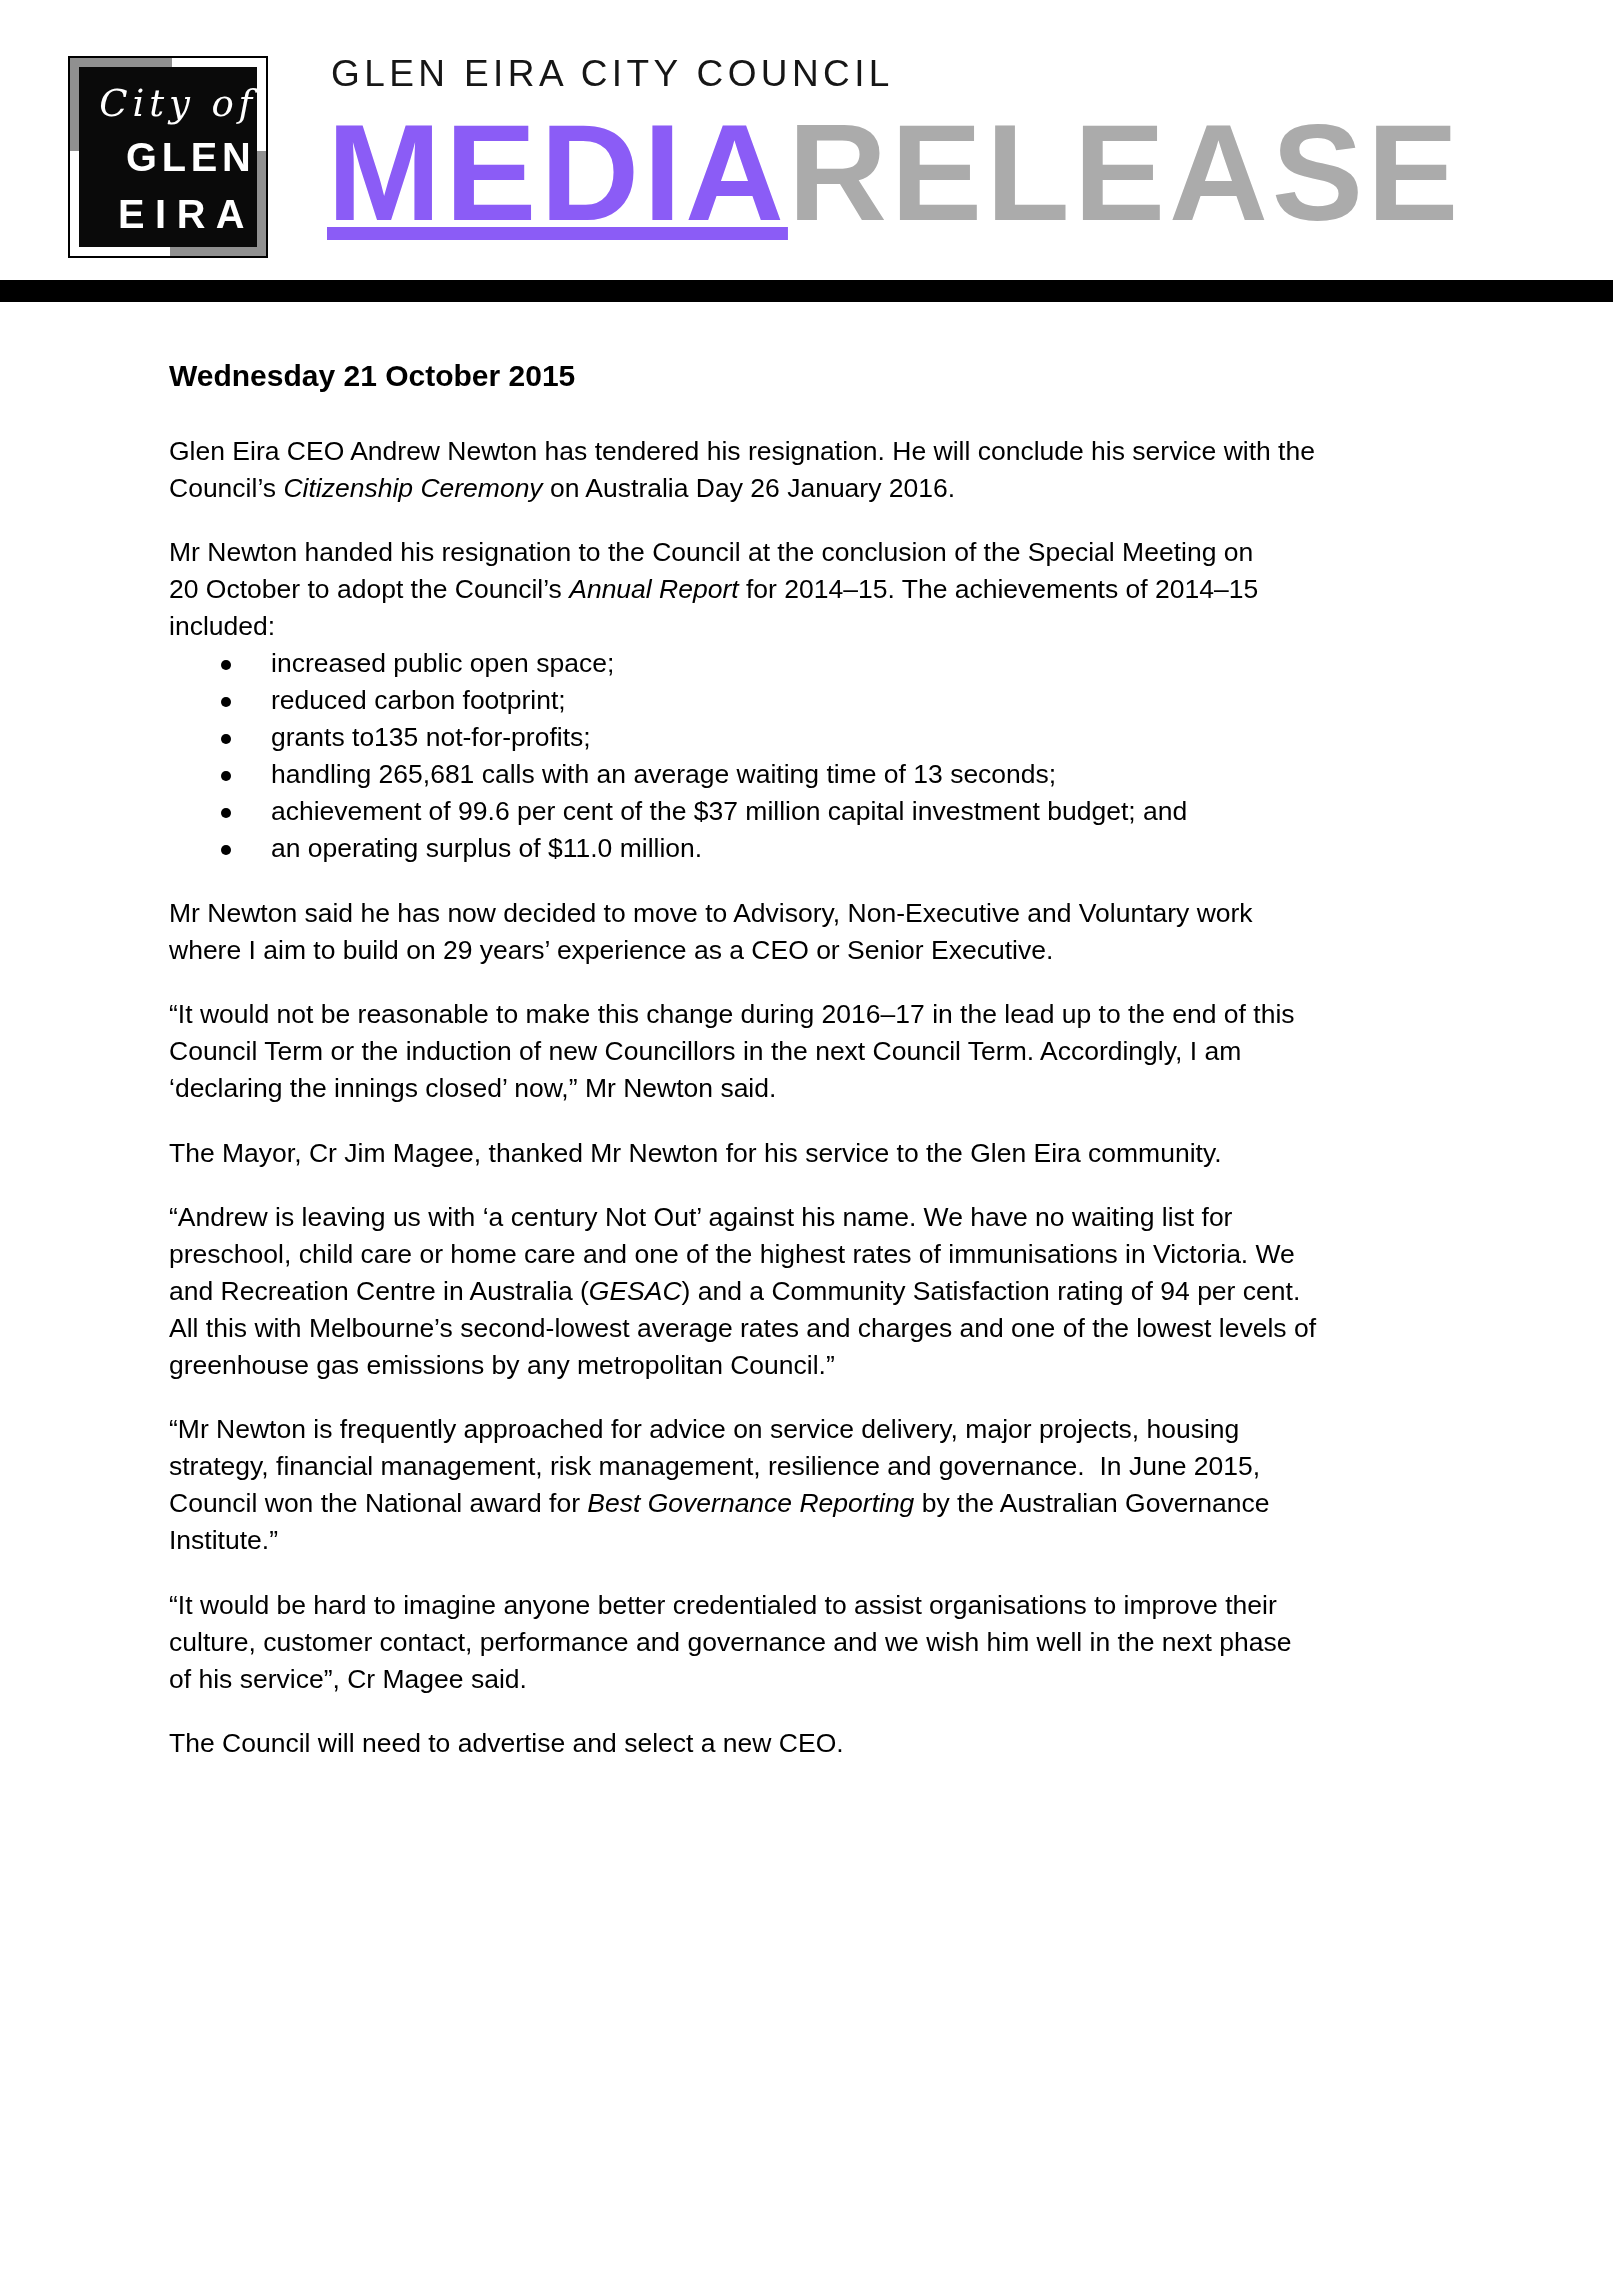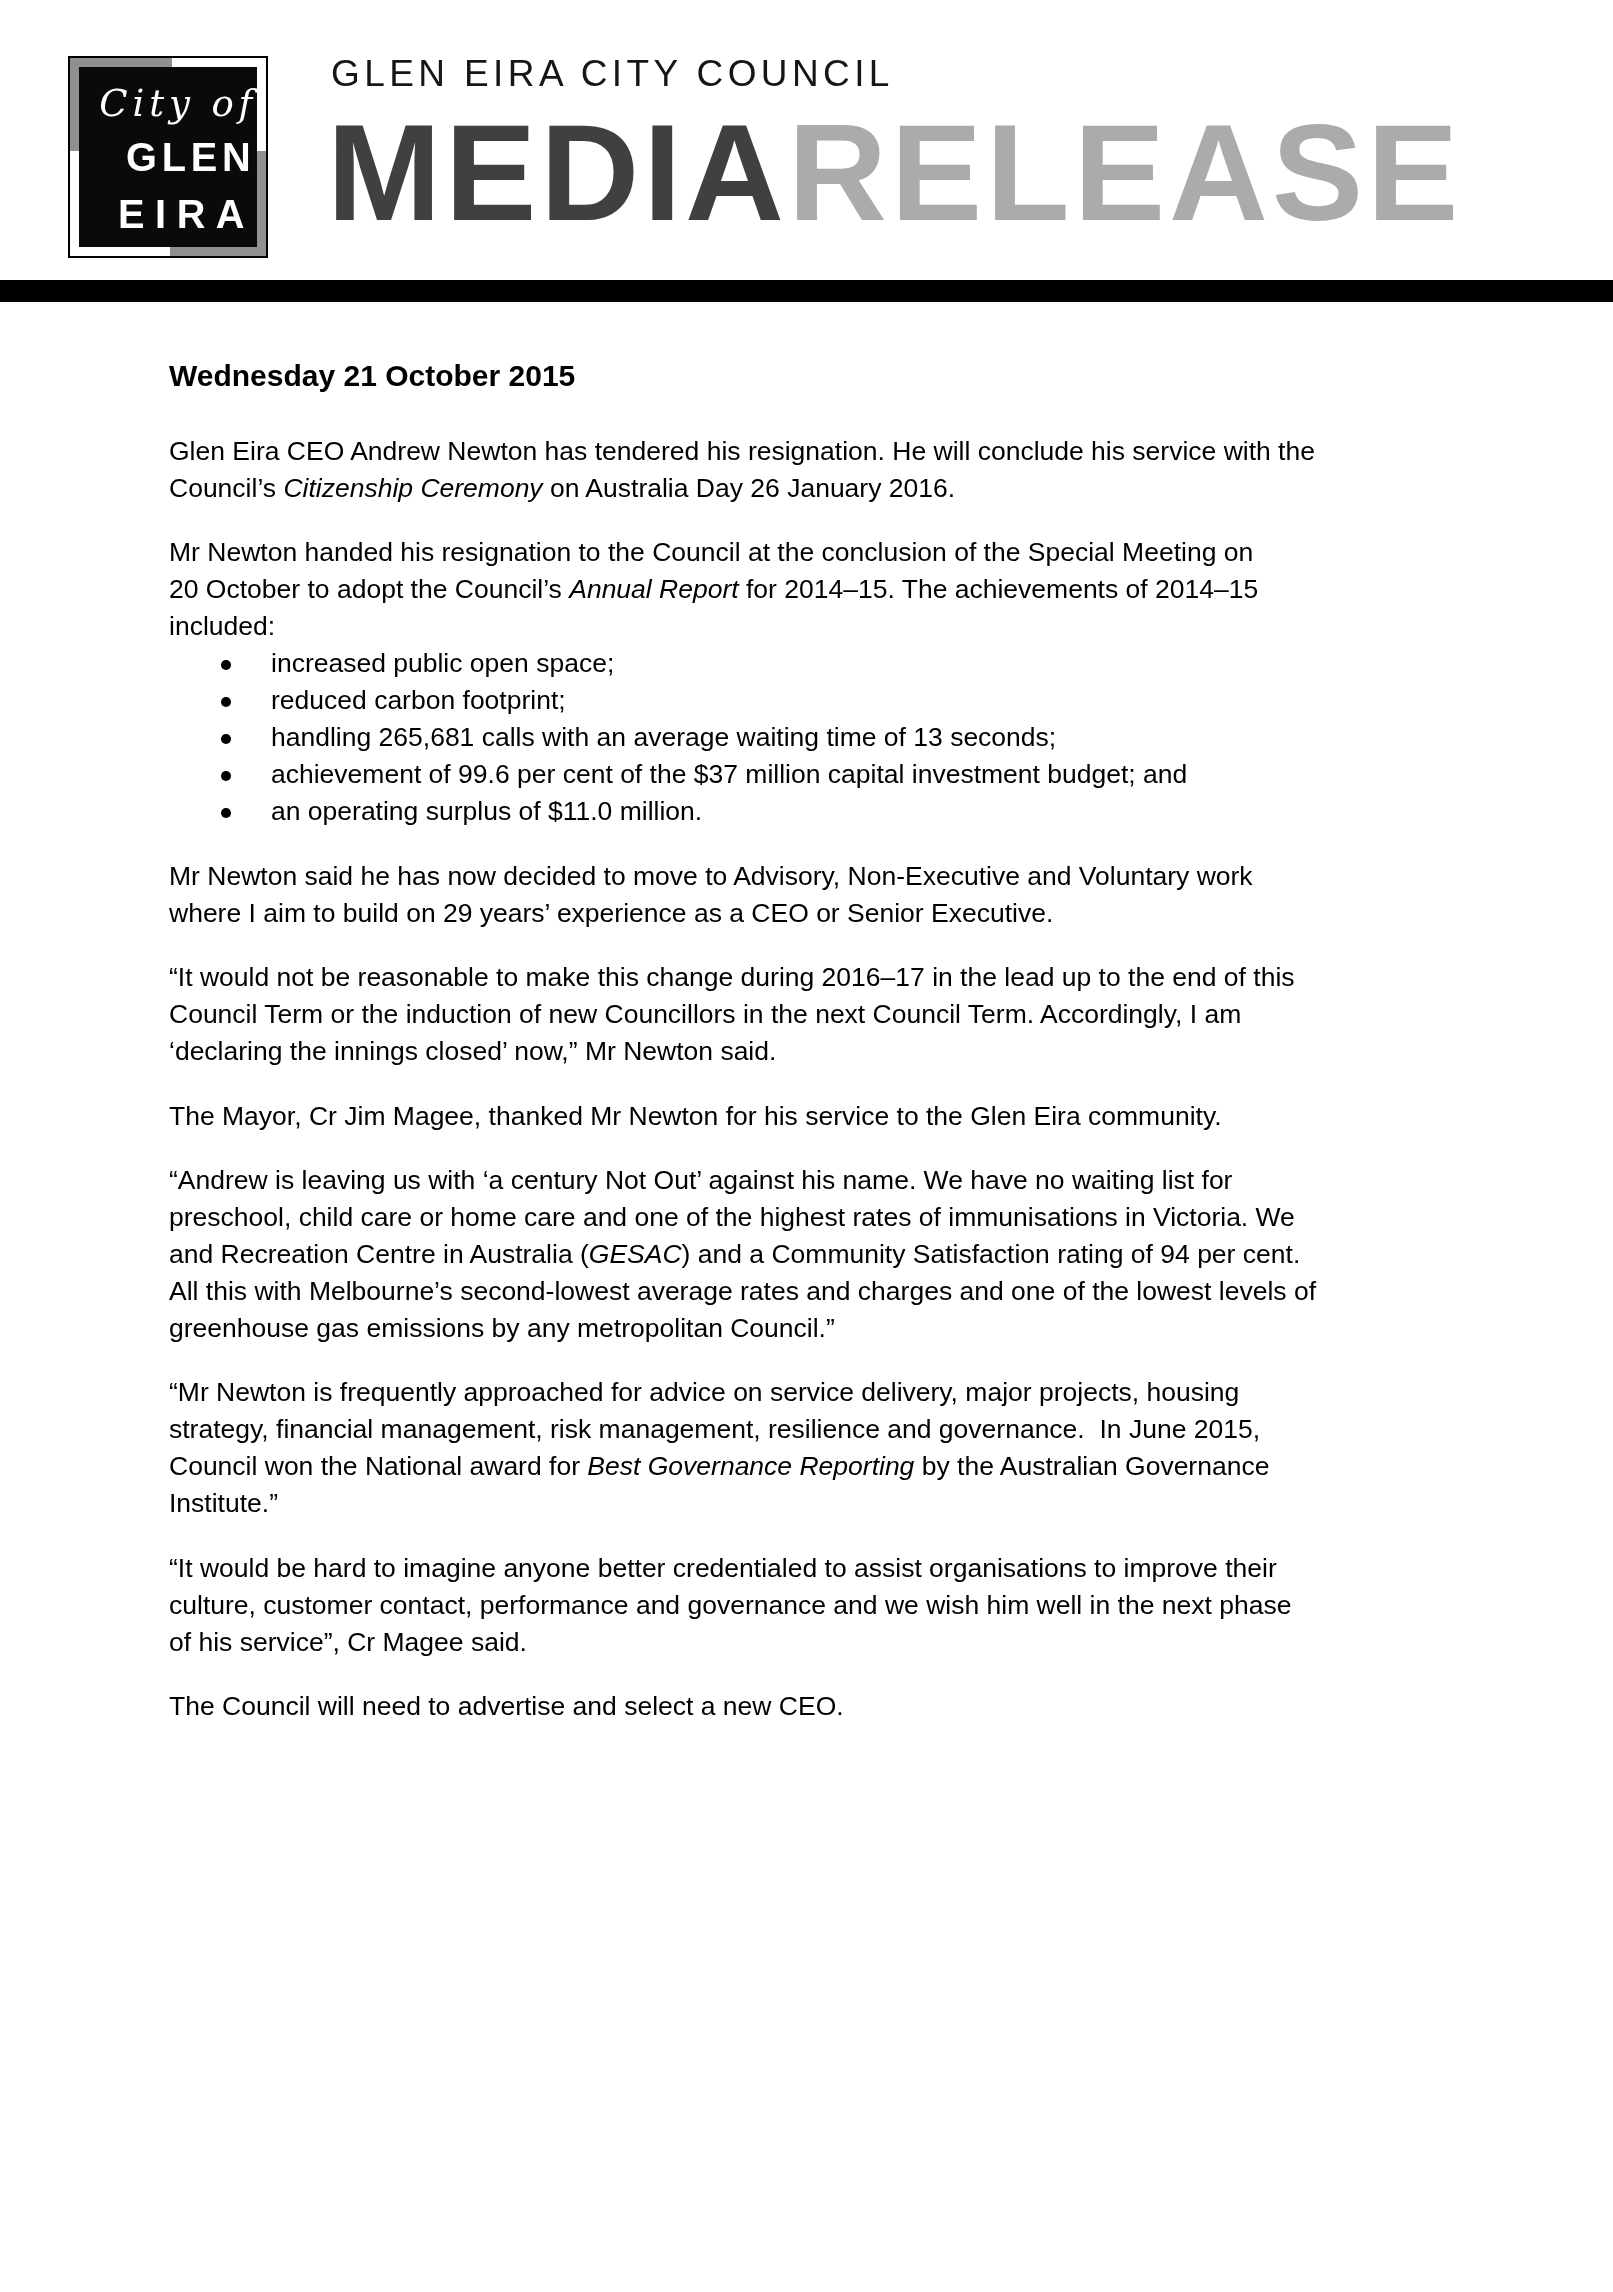--- a/index.html
+++ b/index.html
@@ -45,21 +45,21 @@
   .org-name{
     position:absolute;left:331px;top:55px;
     font-size:37px;letter-spacing:4.4px;color:#161616;
     white-space:nowrap;line-height:37px;
   }
   .masthead{
     position:absolute;left:327px;top:104px;
     font-size:137px;line-height:137px;letter-spacing:3.9px;
     white-space:nowrap;
   }
-  .masthead .black{font-weight:700;color:#404040;}
+  .masthead .black{font-weight:700;color:#8b5cf6;text-decoration:underline;}
   .masthead .gray{font-weight:700;color:#ababab;}
   .black-bar{
     position:absolute;left:0;top:280px;width:1613px;height:21.6px;
     background:#000;
   }
 
   
   .content{
     position:absolute;left:0;top:0;width:1613px;
     padding:0 139px 0 169px;
@@ -122,20 +122,21 @@
           <span class="line"><span>Council’s </span><em>Citizenship Ceremony</em><span> on Australia Day 26 January 2016.</span></span>
         </p>
         <p class="para">
           <span class="line"><span>Mr Newton handed his resignation to the Council at the conclusion of the Special Meeting on</span></span>
           <span class="line"><span>20 October to adopt the Council’s </span><em>Annual Report</em><span> for 2014–15. The achievements of 2014–15</span></span>
           <span class="line"><span>included:</span></span>
         </p>
         <ul class="bullets">
           <li>increased public open space;</li>
           <li>reduced carbon footprint;</li>
+          <li>grants to135 not-for-profits;</li>
           <li>handling 265,681 calls with an average waiting time of 13 seconds;</li>
           <li>achievement of 99.6 per cent of the $37 million capital investment budget; and</li>
           <li>an operating surplus of $11.0 million.</li>
         </ul>
         <p class="para">
           <span class="line"><span>Mr Newton said he has now decided to move to Advisory, Non-Executive and Voluntary work</span></span>
           <span class="line"><span>where I aim to build on 29 years’ experience as a CEO or Senior Executive.</span></span>
         </p>
         <p class="para">
           <span class="line"><span>“It would not be reasonable to make this change during 2016–17 in the lead up to the end of this</span></span>

